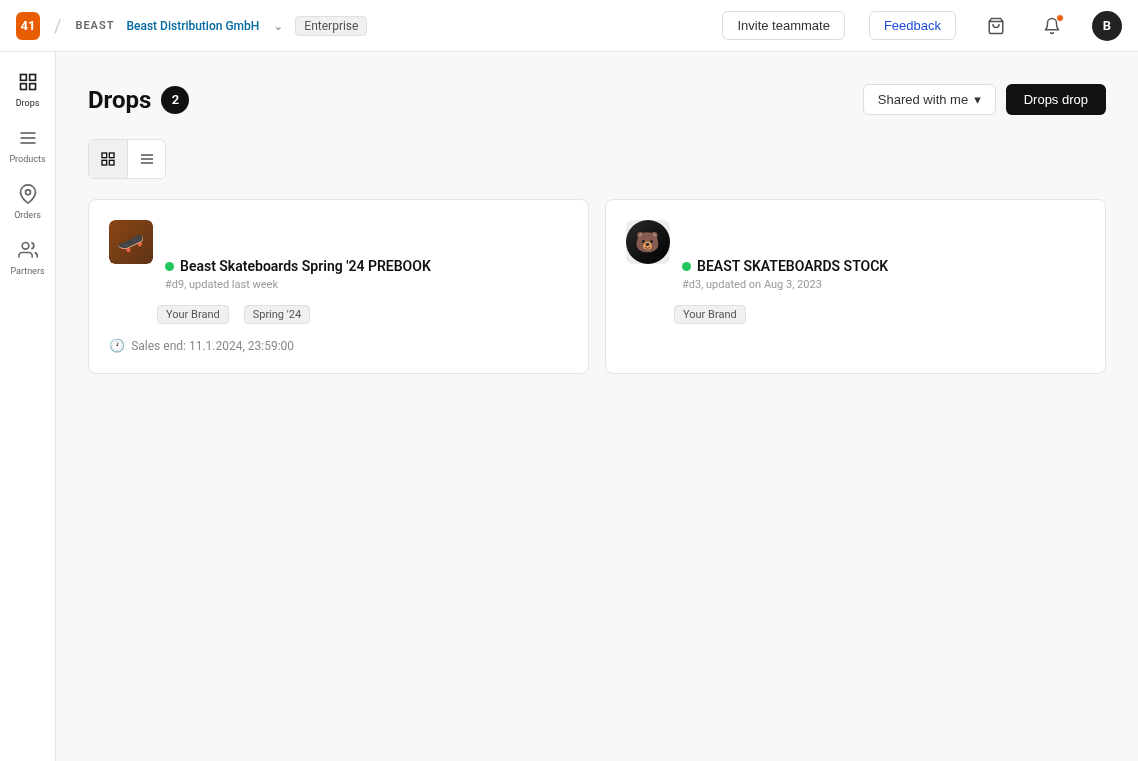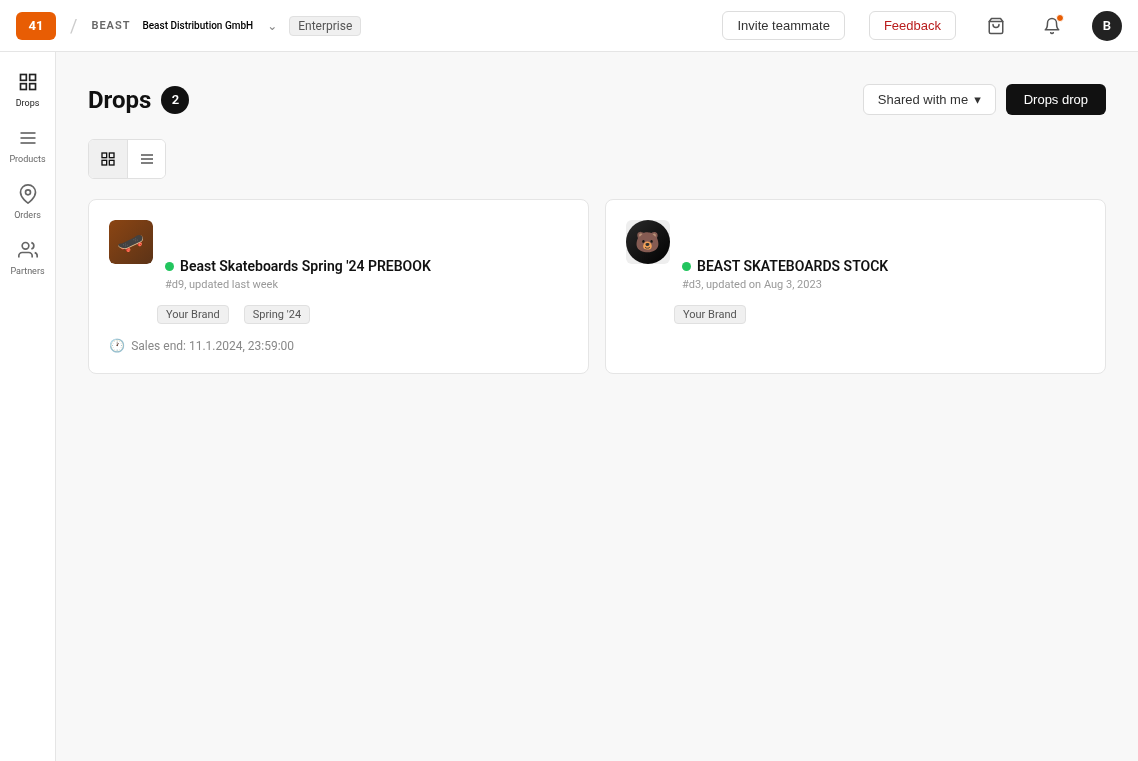--- a/index.html
+++ b/index.html
@@ -5,50 +5,50 @@
     * { box-sizing: border-box; margin: 0; padding: 0; }
     body { font-family: -apple-system, BlinkMacSystemFont, 'Segoe UI', Roboto, sans-serif; background: #f5f5f5; color: #333; }
 
     
     .topbar {
       display: flex; align-items: center; height: 52px;
       background: #fff; border-bottom: 1px solid #e5e5e5;
       padding: 0 16px; gap: 12px; position: fixed; top: 0; left: 0; right: 0; z-index: 100;
     }
     .logo-circle {
-      width: 40px; height: 28px; background: #e85d04; border-radius: 6px;
+      width: 24px; height: 28px; background: #e85d04; border-radius: 6px;
       display: flex; align-items: center; justify-content: center;
       color: #fff; font-weight: 700; font-size: 13px; flex-shrink: 0;
     }
     .topbar-sep {
       color: #ccc; font-size: 18px; margin: 0 2px;
     }
     .brand-logo-text {
       font-size: 11px; color: #666; font-weight: 600; letter-spacing: 1px;
     }
     .company-name {
-      font-size: 10px; font-weight: 500; color: #000000;
+      font-size: 12px; font-weight: 500; color: #0369a1;
     }
     .chevron-icon {
       font-size: 12px; color: #888; margin-left: 2px;
     }
     .enterprise-badge {
       background: #f0f0f0; border: 1px solid #e0e0e0; border-radius: 4px;
       font-size: 12px; color: #555; padding: 2px 8px;
     }
     .topbar-right {
       margin-left: auto; display: flex; align-items: center; gap: 24px;
     }
     .btn-invite {
       border: 1px solid #ddd; background: #fff; border-radius: 6px;
       padding: 6px 14px; font-size: 13px; color: #333; cursor: pointer;
     }
     .btn-feedback {
       border: 1px solid #ddd; background: #fff; border-radius: 6px;
-      padding: 6px 14px; font-size: 13px; color: #b91c1c; cursor: pointer;
+      padding: 6px 14px; font-size: 13px; color: #1d4ed8; cursor: pointer;
     }
     .topbar-icon-btn {
       width: 32px; height: 32px; display: flex; align-items: center;
       justify-content: center; border-radius: 6px; cursor: pointer;
       position: relative; color: #555;
     }
     .notif-dot {
       position: absolute; top: 4px; right: 4px;
       width: 8px; height: 8px; background: #e85d04; border-radius: 50%;
       border: 1px solid #fff;

